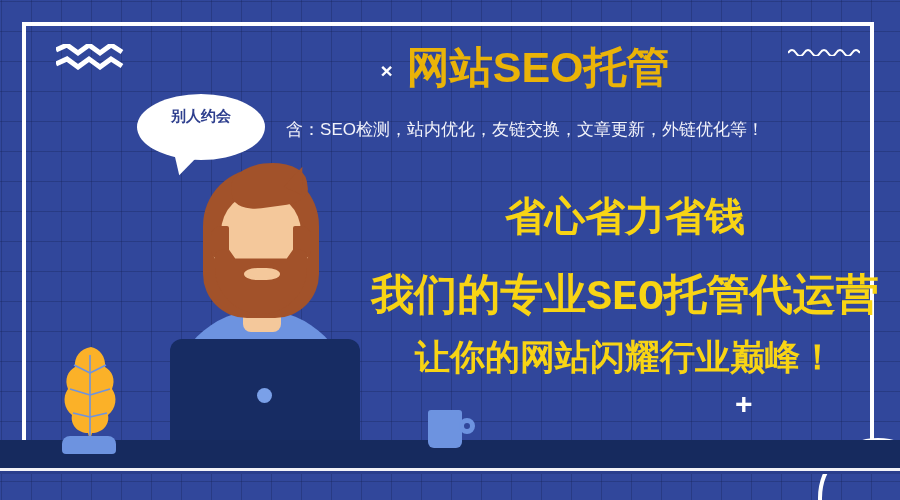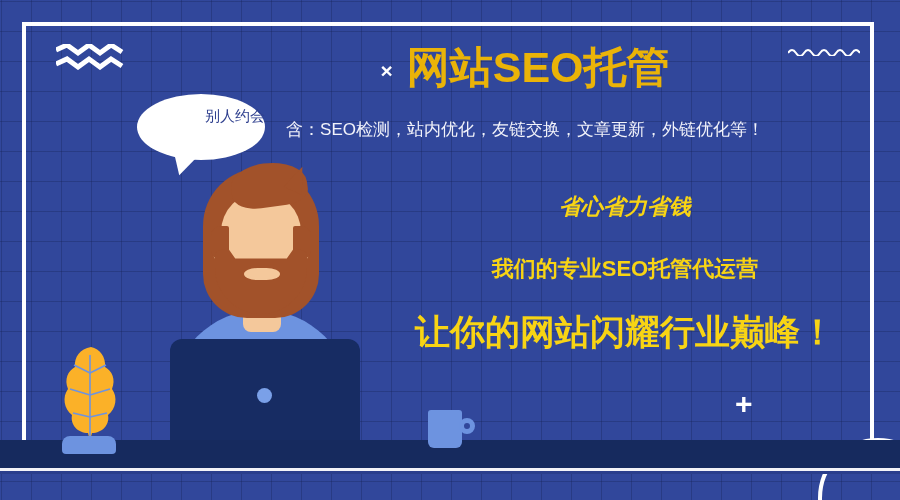--- a/index.html
+++ b/index.html
@@ -110,22 +110,22 @@
     left: 370px;
     top: 196px;
     width: 510px;
     text-align: center;
   }
   .yline {
     color: #f8d414;
     font-weight: bold;
     white-space: nowrap;
   }
-  .yline-1 { font-size: 22px; line-height: 1; margin-bottom: 40px; font-style: italic; }
-  .yline-2 { font-size: 22px; line-height: 1; margin-bottom: 34px; }
+  .yline-1 { font-size: 40px; line-height: 1; margin-bottom: 40px; }
+  .yline-2 { font-size: 43px; line-height: 1; margin-bottom: 20px; font-family: Liberation Mono, monospace; }
   .yline-3 { font-size: 35px; line-height: 1; }
   .plus-mark {
     position: absolute;
     left: 735px; top: 389px;
     color: #ffffff;
     font-size: 30px;
     font-weight: bold;
     line-height: 1;
   }
   
@@ -147,24 +147,24 @@
     width: 0; height: 0;
     border-left: 10px solid transparent;
     border-right: 19px solid transparent;
     border-top: 26px solid #ffffff;
     transform: rotate(8deg);
   }
   .bubble-text {
     position: absolute;
     left: 0; top: 11px;
     width: 128px;
-    text-align: right;
+    text-align: center;
     color: #2e3f8e;
     font-size: 15px;
-    font-weight: normal;
+    font-weight: bold;
     line-height: 1.45;
   }
   
   .person { position: absolute; left: 0; top: 0; width: 900px; height: 500px; }
   .body-shape {
     position: absolute;
     left: 171px; top: 310px;
     width: 180px; height: 130px;
     background: #6d93e0;
     border-radius: 90px 90px 0 0;

